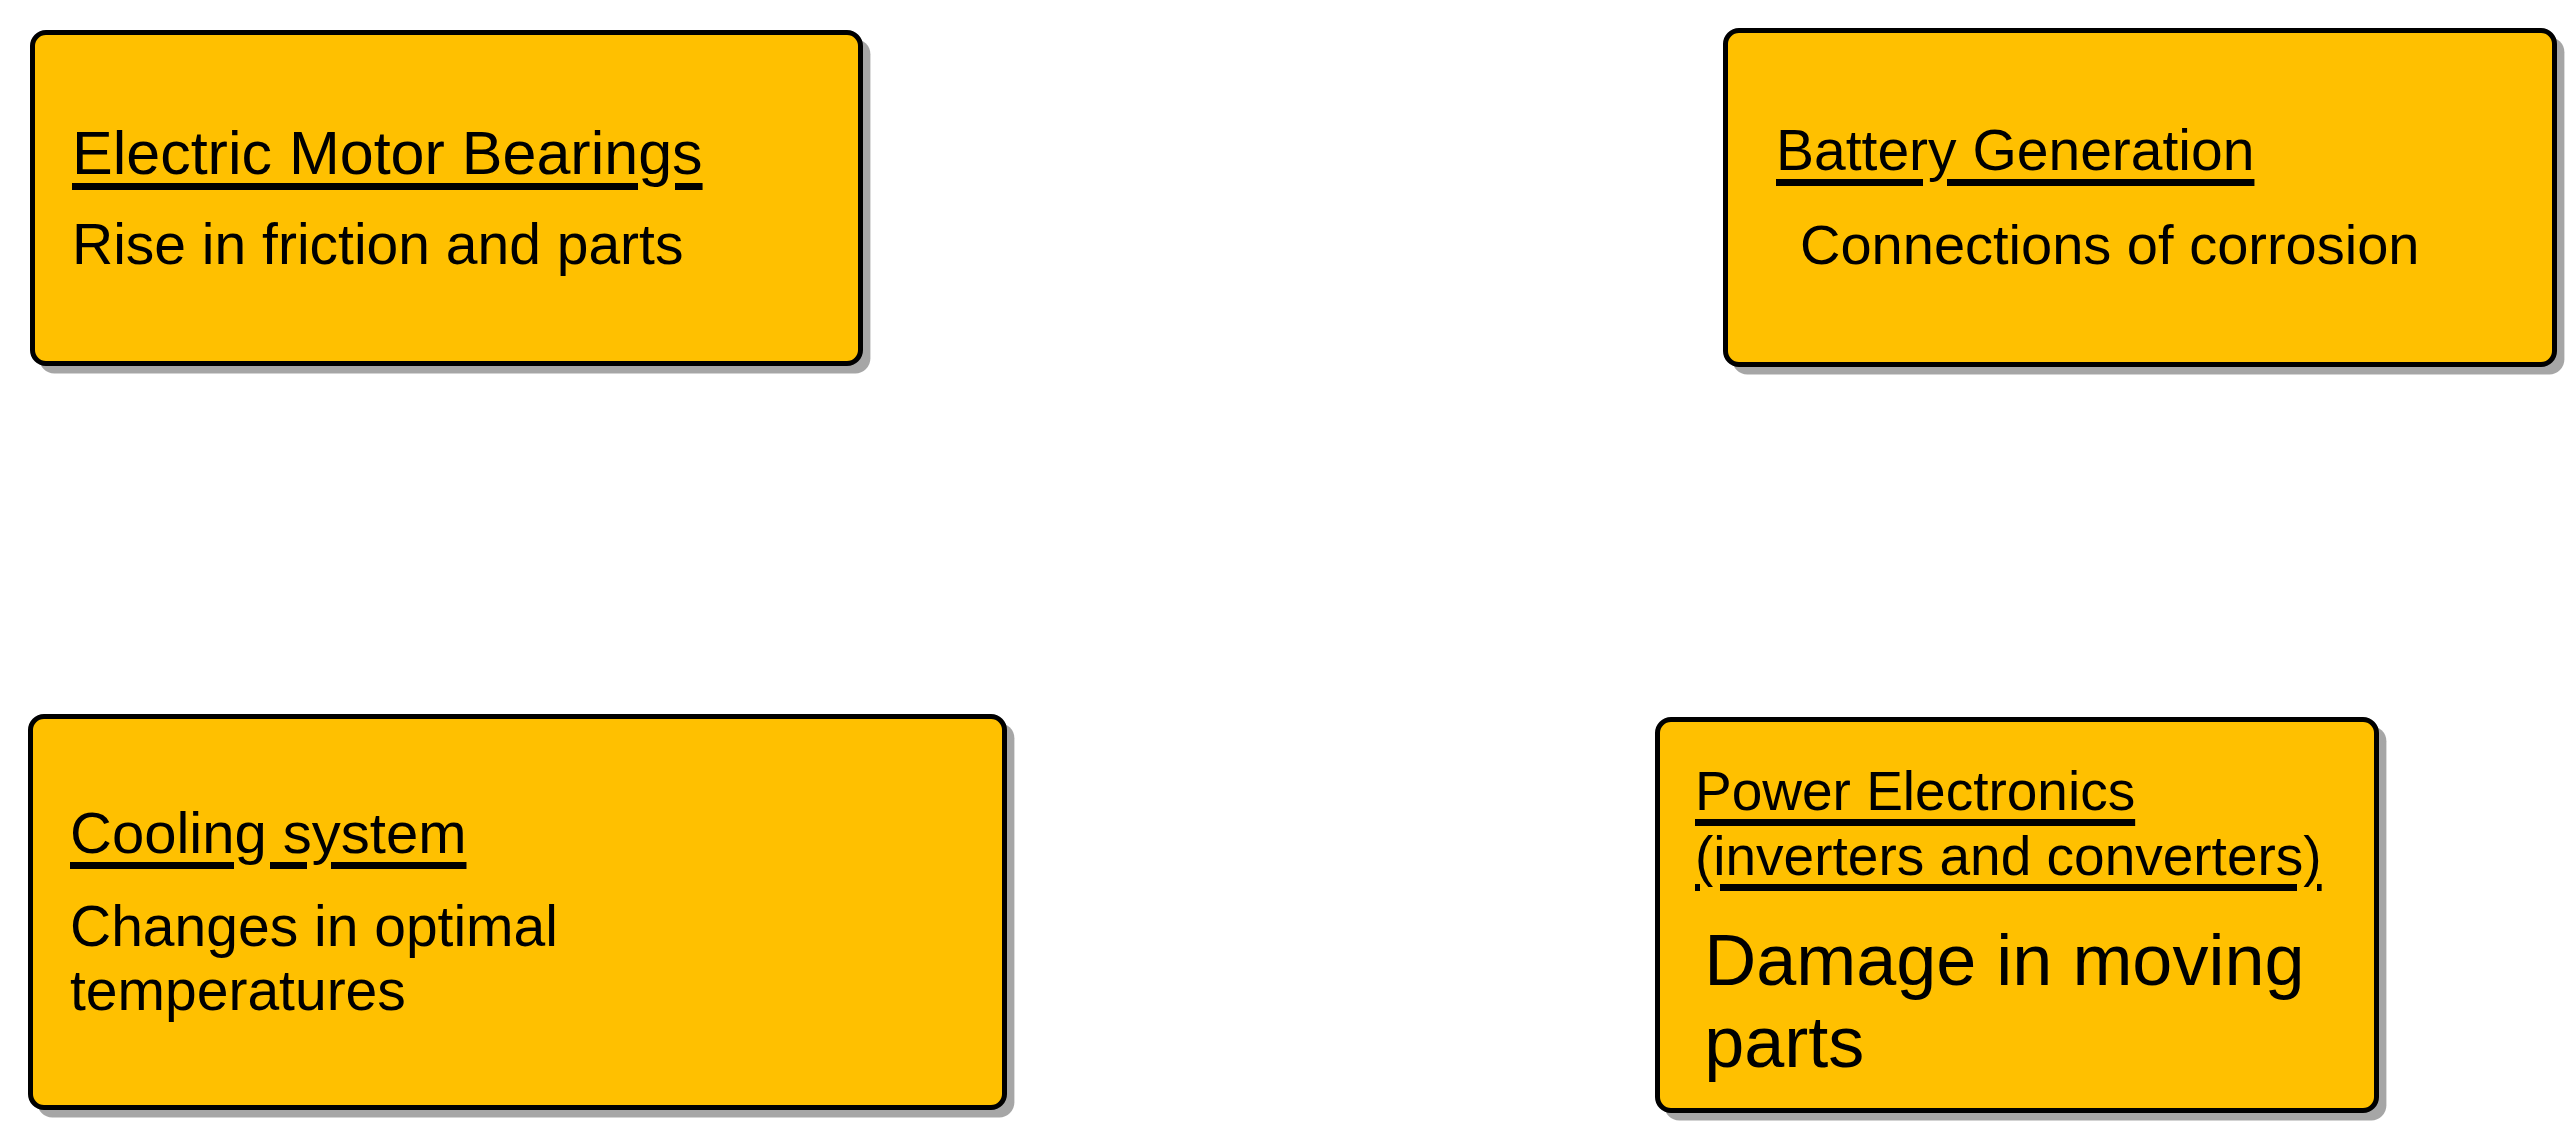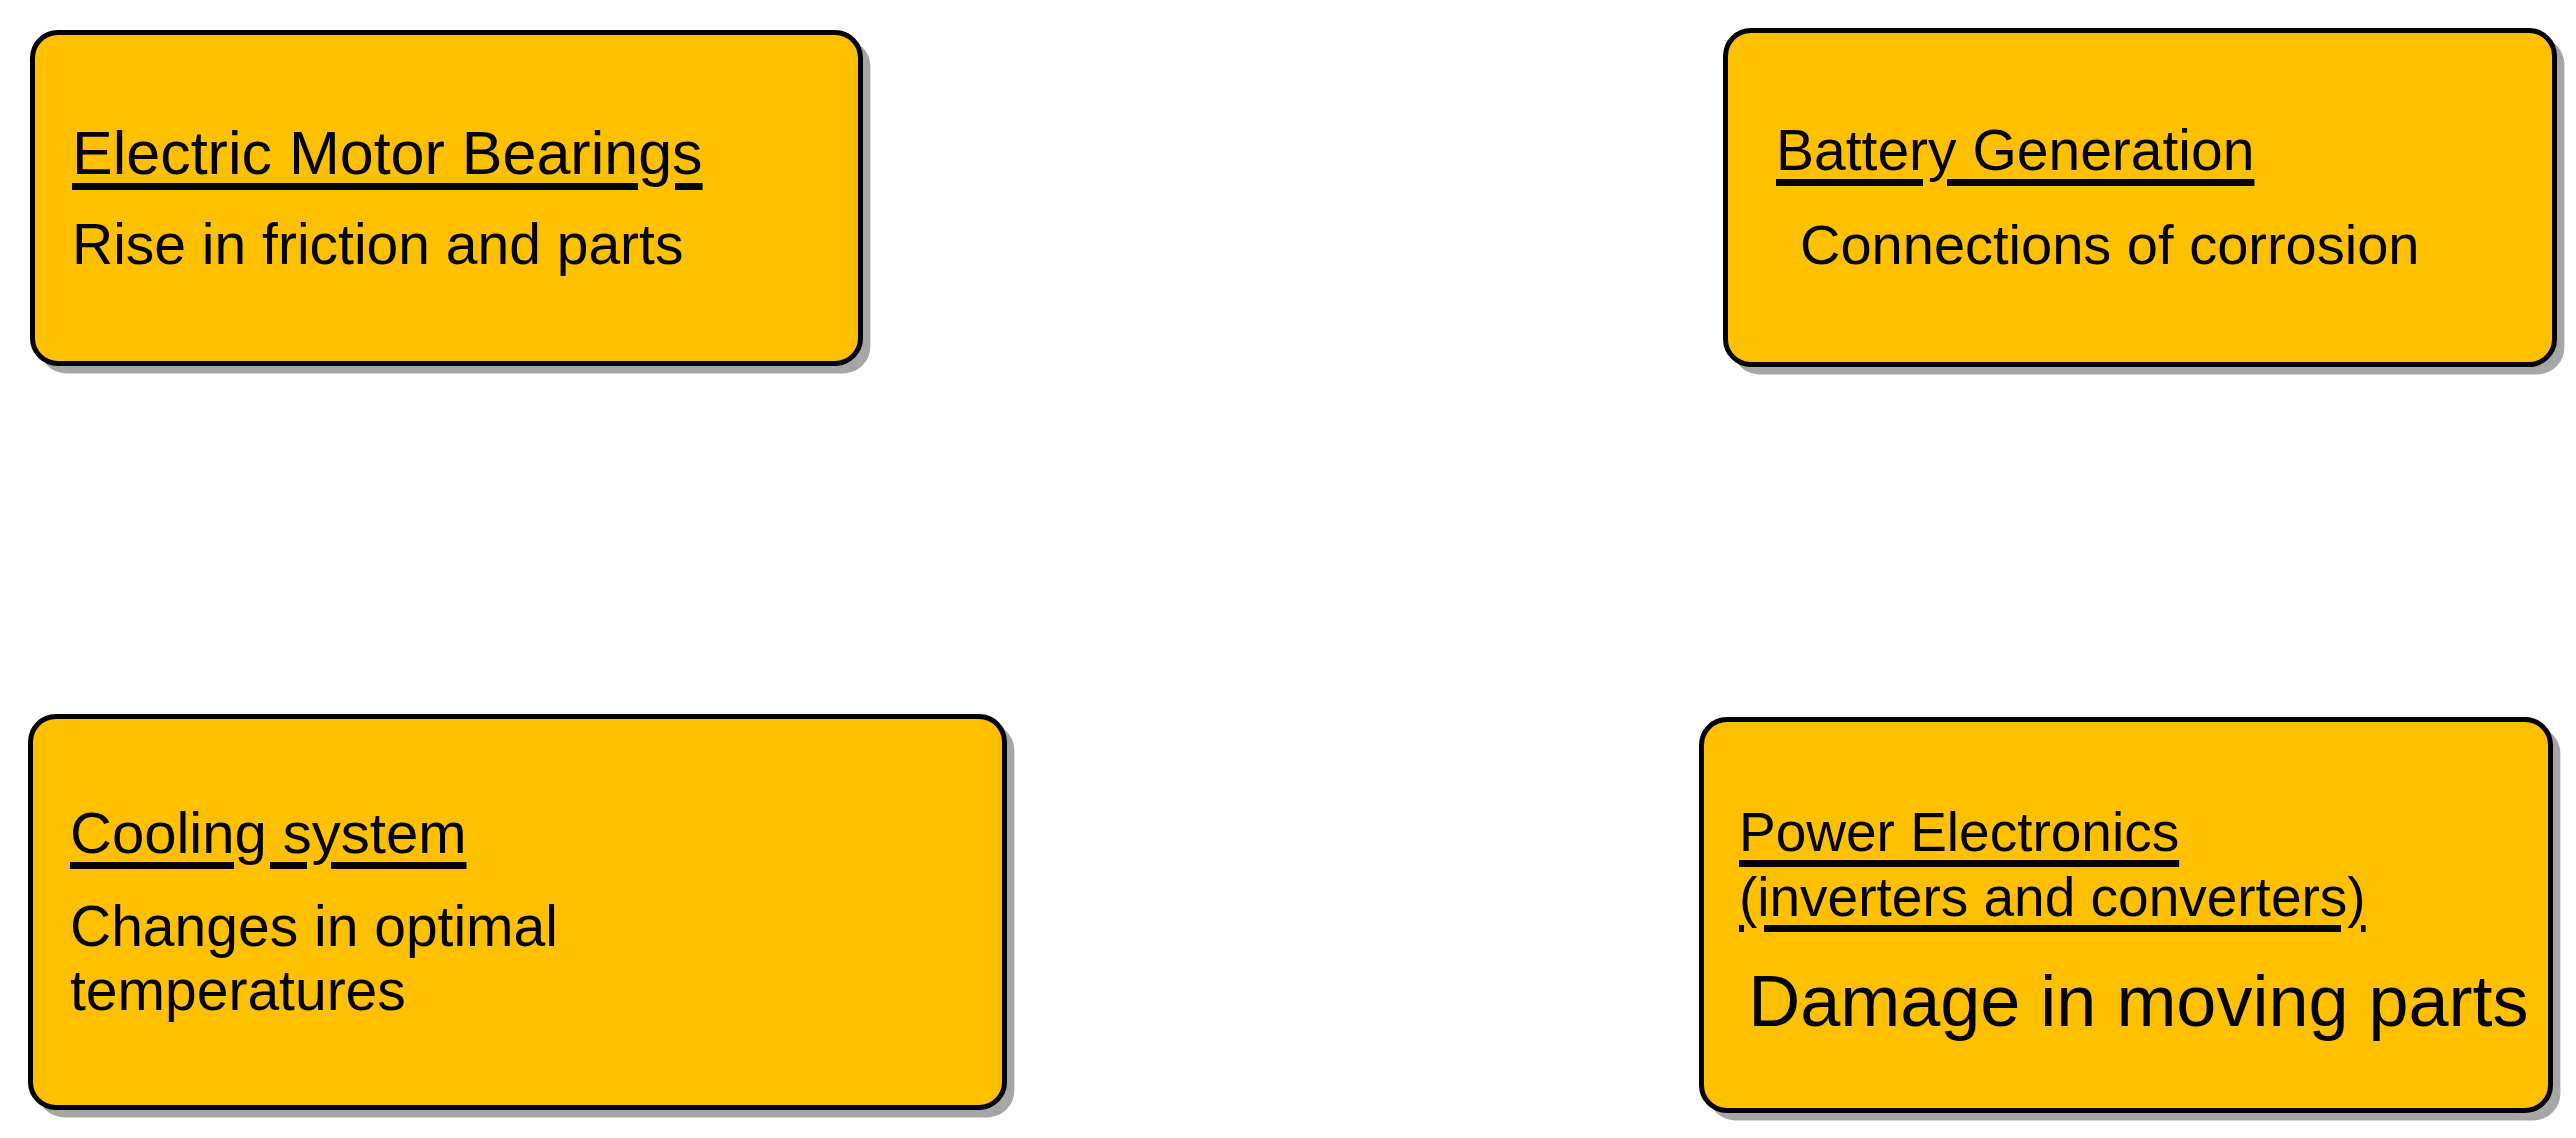--- a/index.html
+++ b/index.html
@@ -12,21 +12,21 @@
     width: 2576px;
     height: 1138px;
     background: #ffffff;
     overflow: hidden;
     font-family: "Liberation Sans", sans-serif;
   }
   .node {
     position: absolute;
     box-sizing: border-box;
     border: 5.5px solid #000000;
-    border-radius: 28px;
+    border-radius: 16px;
     display: flex;
     flex-direction: column;
     justify-content: center;
     box-shadow: 8.3px 8.3px 0 -0.9px rgba(0,0,0,0.35);
   }
   .node.yellow { background: #FFC000; }
   .node.gray   { background: #A6A6A6; }
 
   .node-title {
     color: #000000;
@@ -78,21 +78,21 @@
   
   #node-cooling-system {
     left: 28px; top: 714px; width: 979px; height: 396px;
     padding: 0 0 0 37px;
   }
   #node-cooling-system .node-title { font-size: 58px; margin-bottom: 28px; }
   #node-cooling-system .node-body  { font-size: 57px; }
 
   
   #node-power-electronics {
-    left: 1699px; top: 717px; width: 854px; height: 396px;
+    left: 1655px; top: 717px; width: 724px; height: 396px;
     padding: 12px 0 0 35px;
   }
   #node-power-electronics .node-title { font-size: 55px; margin-bottom: 30px; line-height: 1.18; }
   #node-power-electronics .node-body  { font-size: 72px; padding-left: 9.2px; }
 </style>
 </head>
 <body>
 
 <div id="canvas">
 

